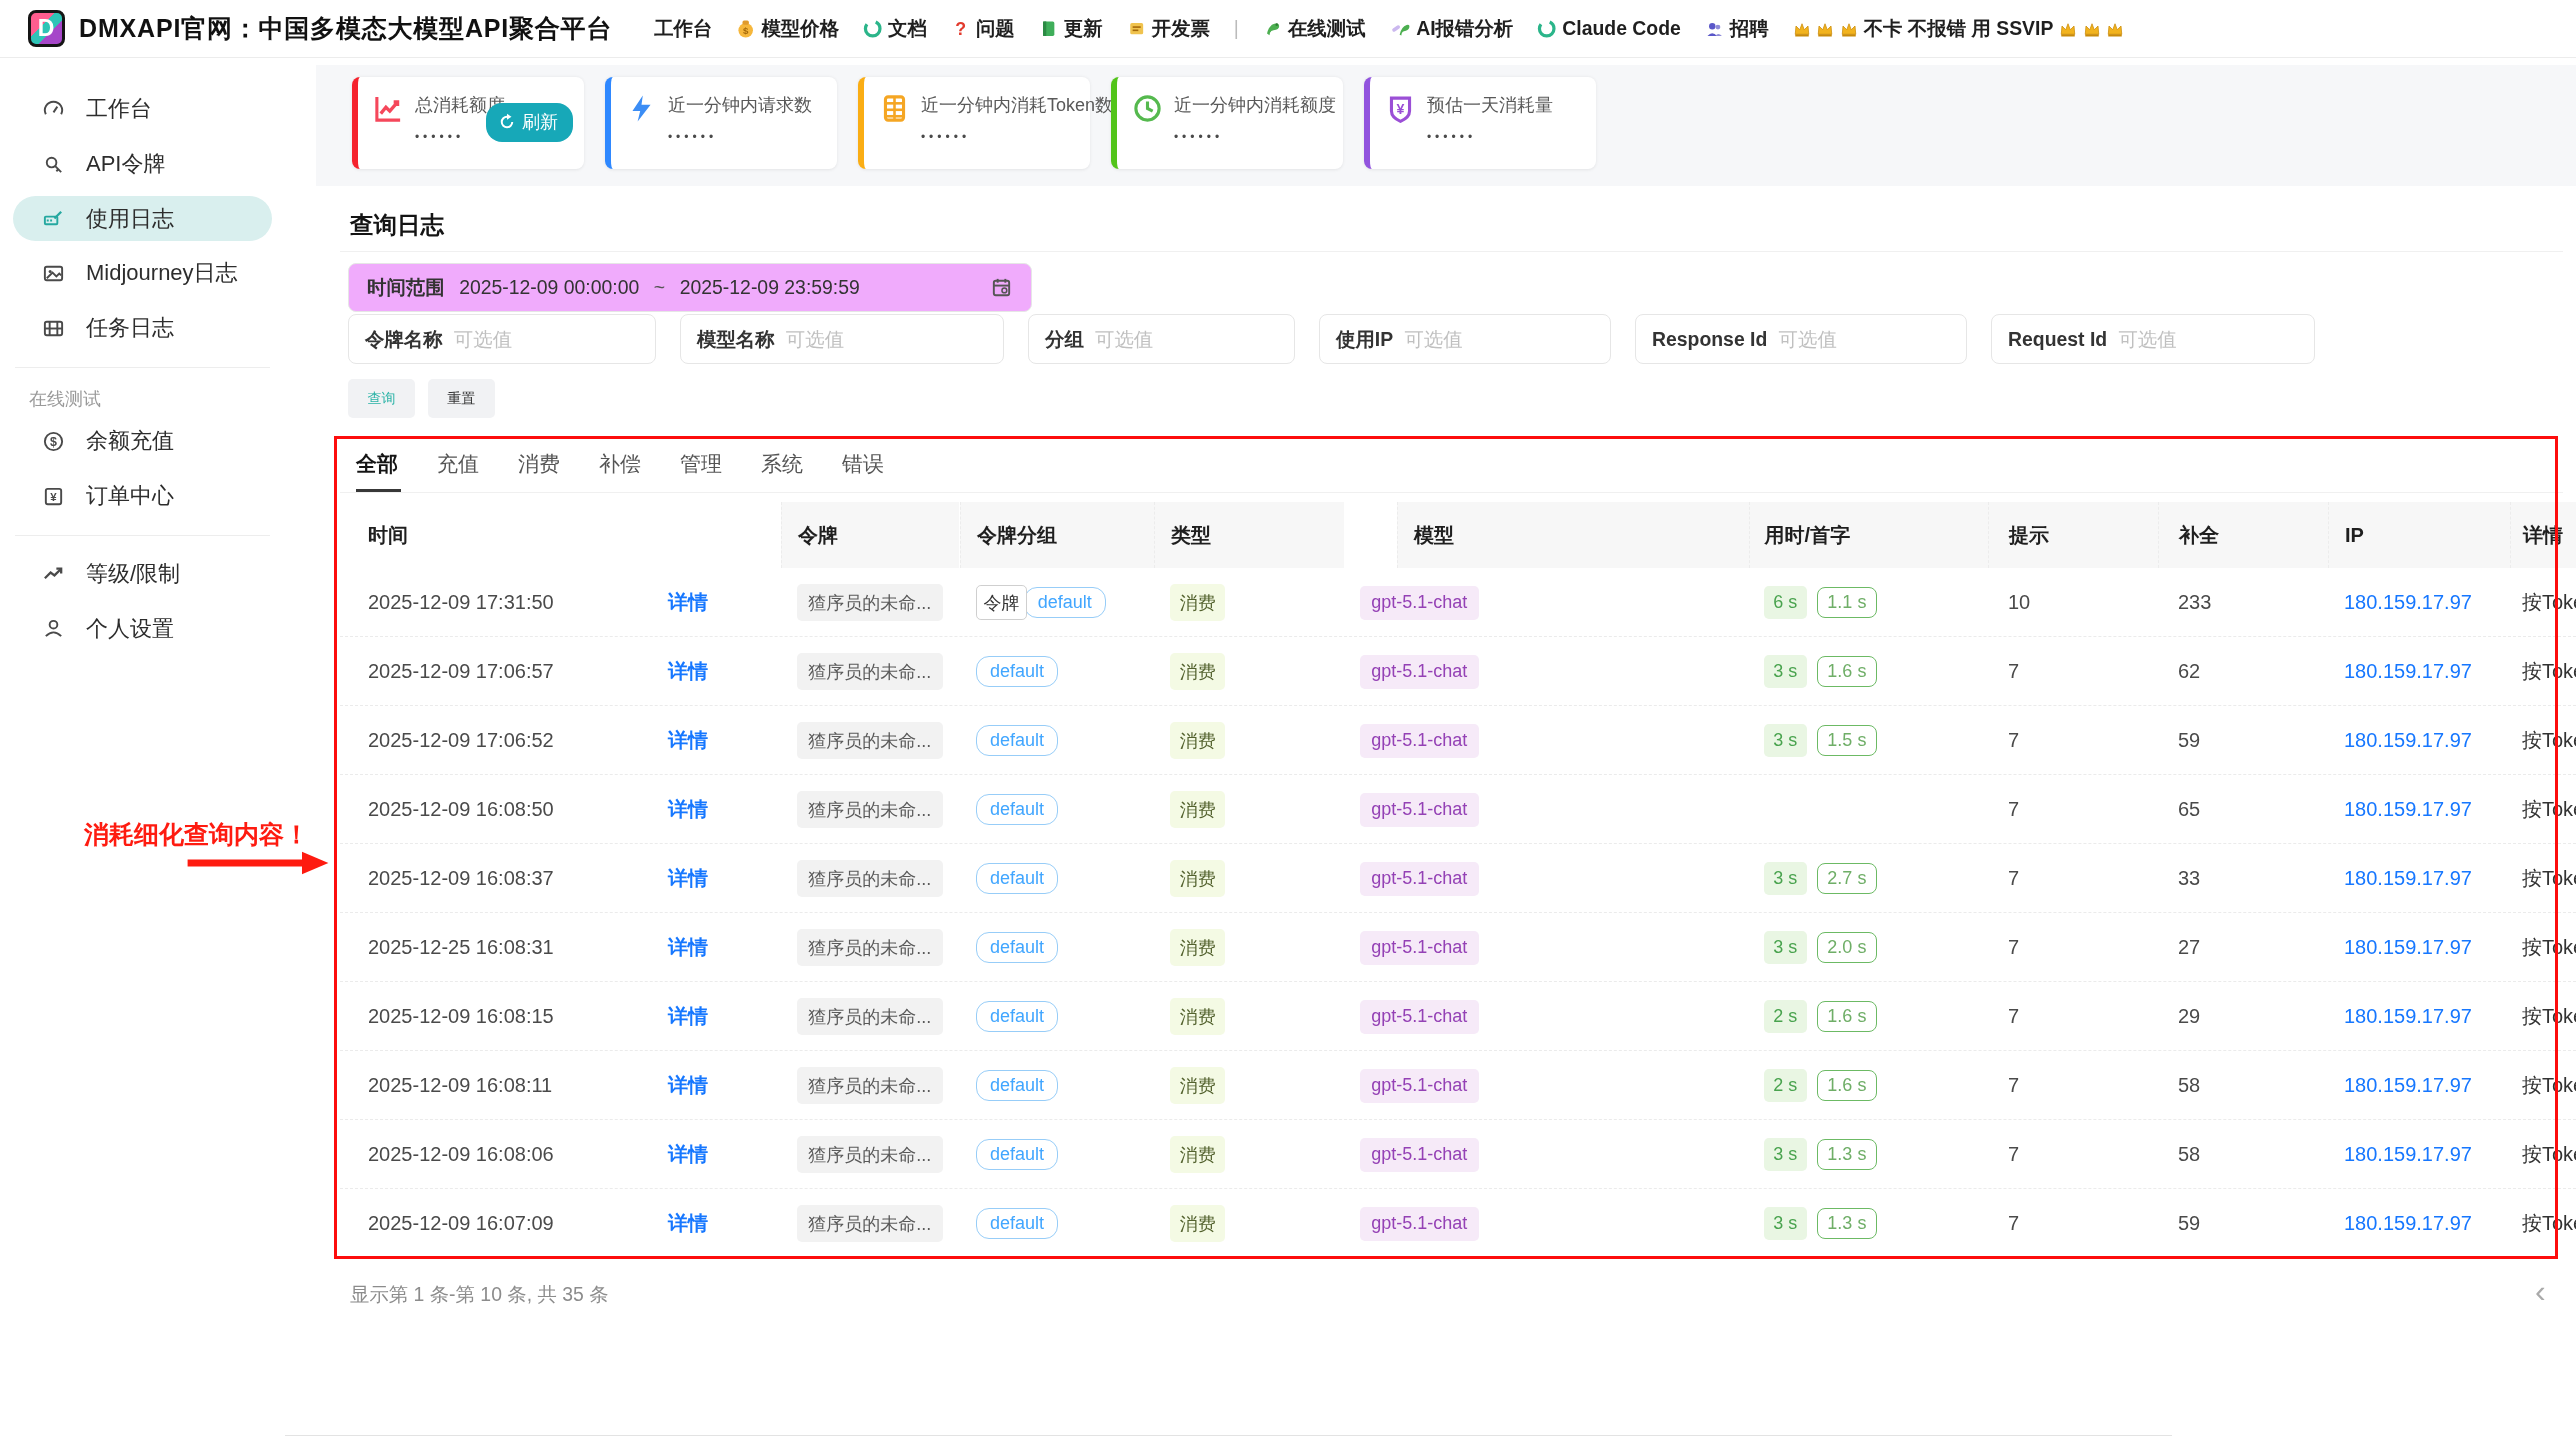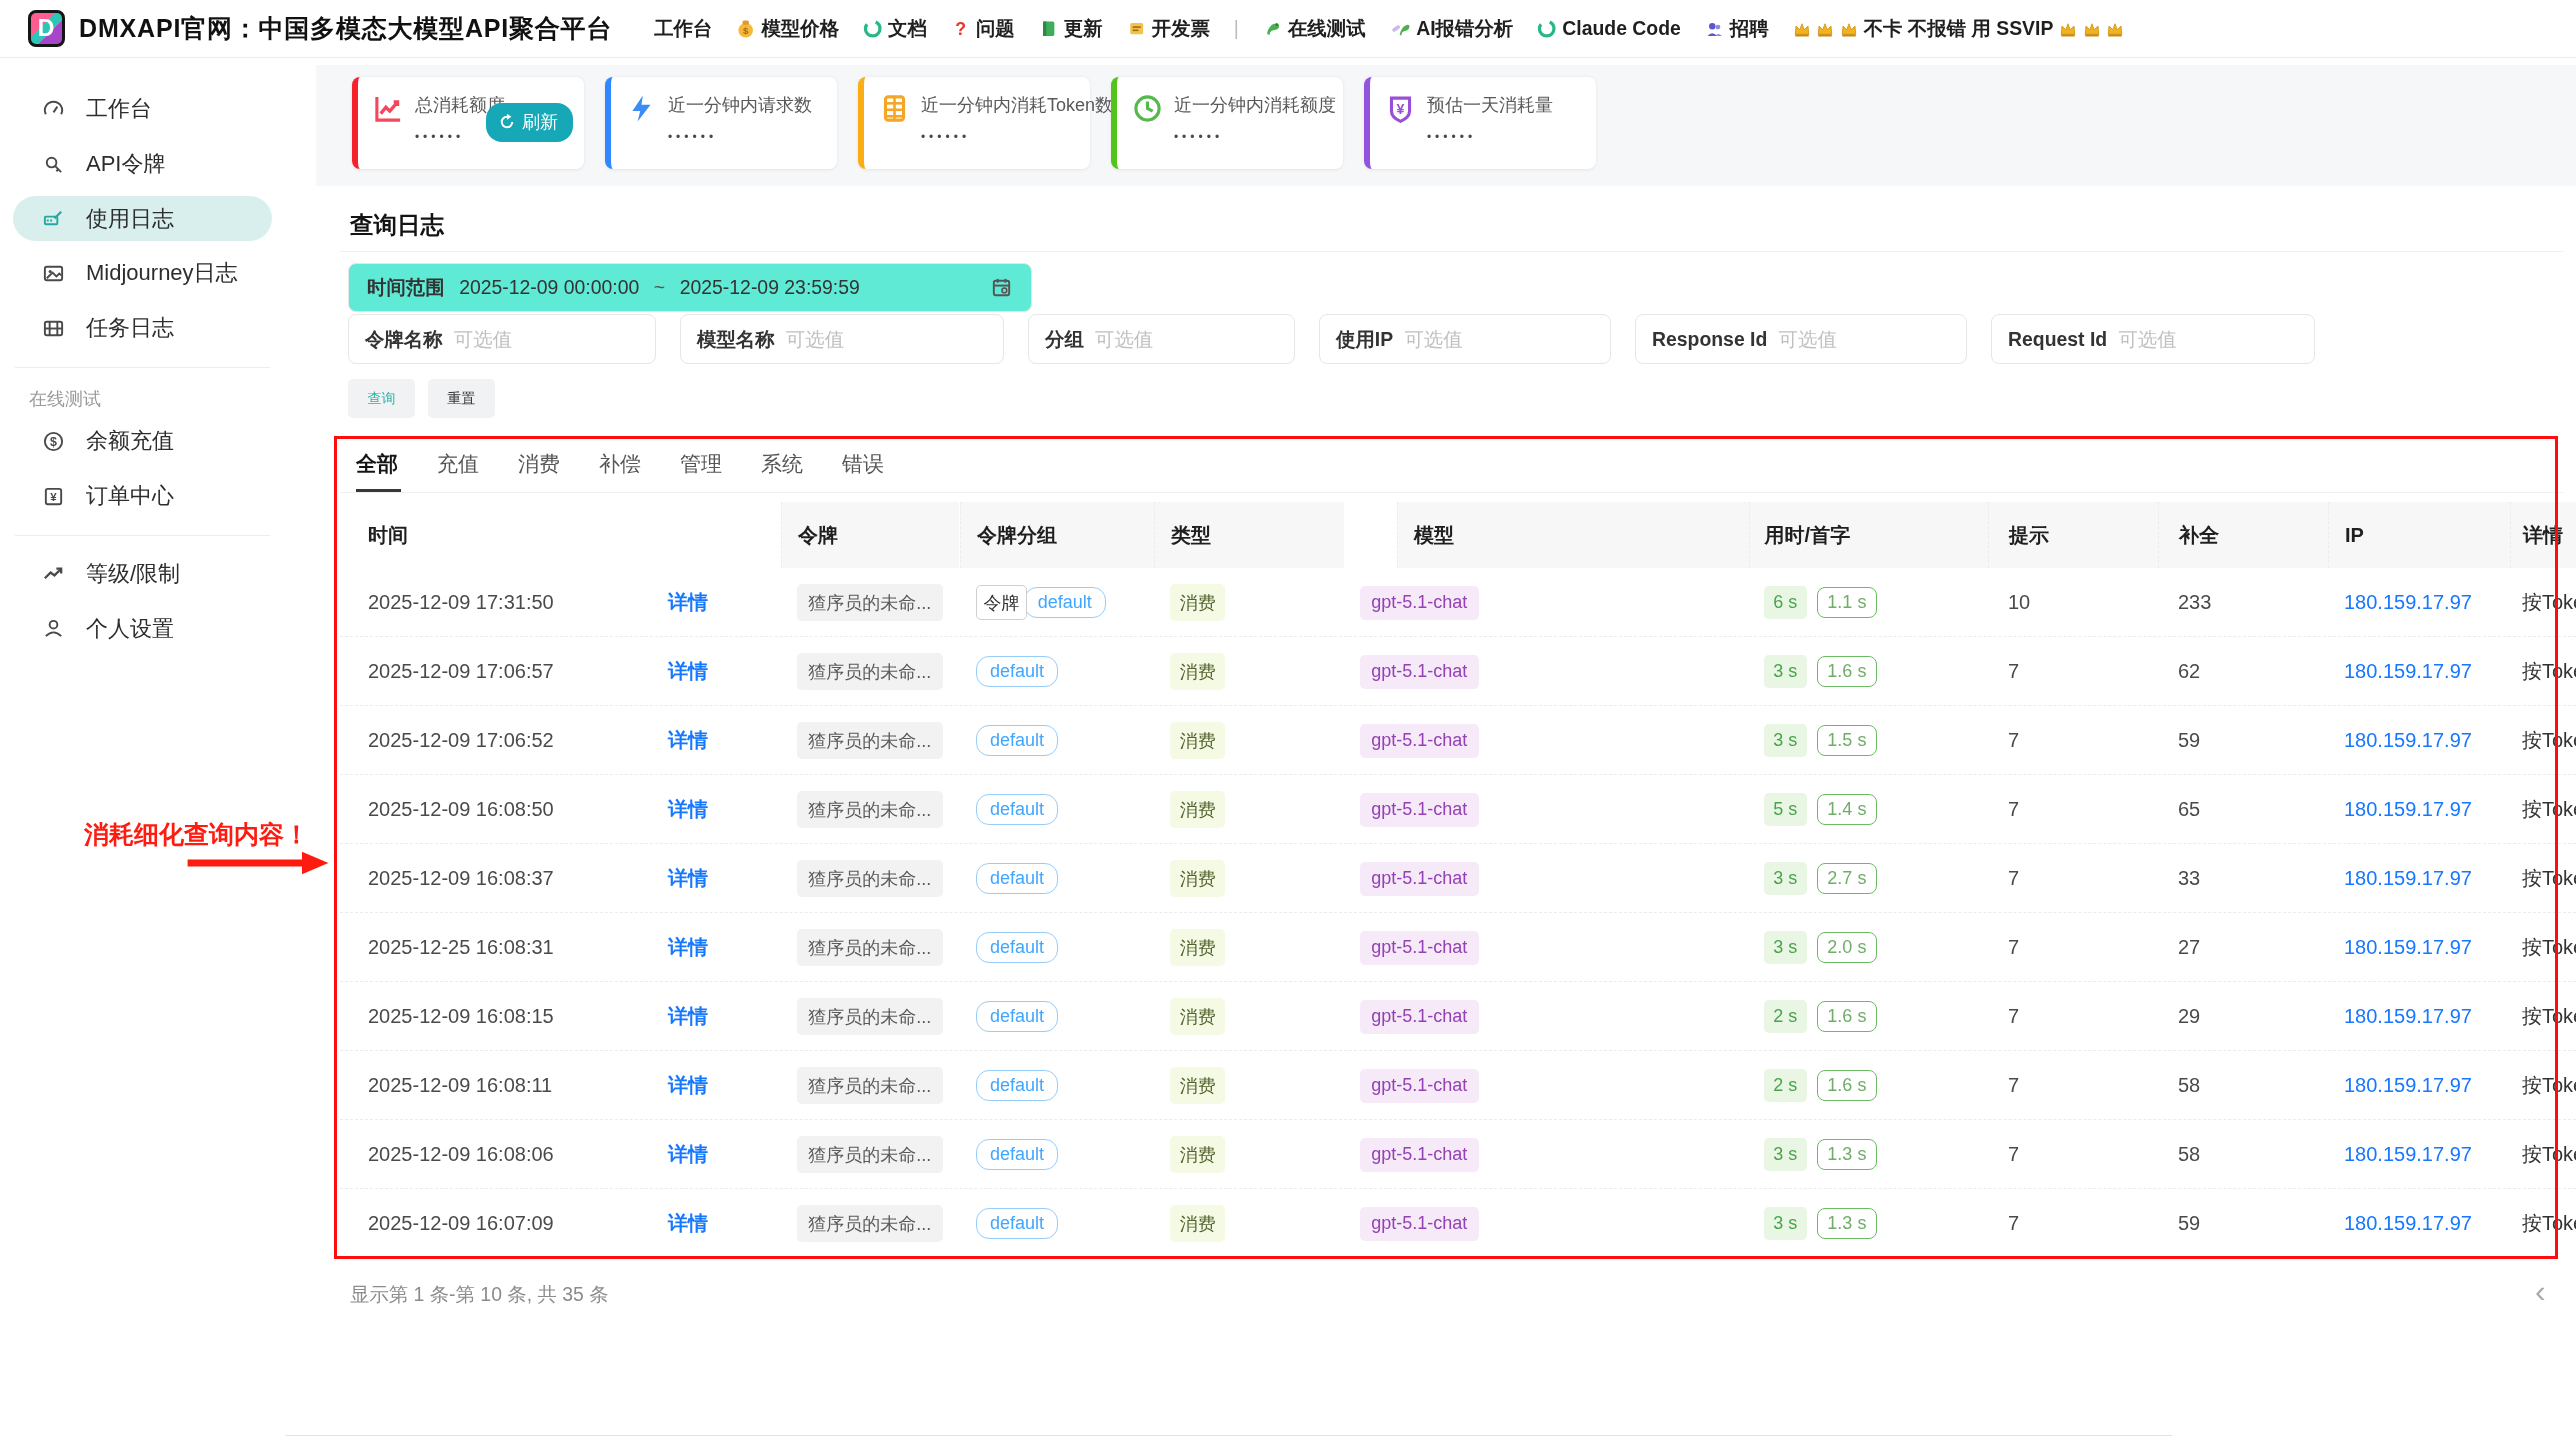--- a/index.html
+++ b/index.html
@@ -26,21 +26,21 @@
   #cards { position:absolute; left:352px; top:77px; display:flex; gap:21px; }
   .card { position:relative; width:232px; height:92px; background:#fff; border-radius:8px; box-shadow:0 0.8px 3.2px rgba(0,0,0,0.08); border-left:6.5px solid #ccc; padding:16px 11.3px 0 14.6px; }
   .card-row { display:flex; align-items:flex-start; gap:11.3px; }
   .card-title { font-size:18px; color:#595959; white-space:nowrap; }
   .card-dots { font-size:12px; letter-spacing:4px; color:#4a4a4a; margin-top:13px; }
   .refresh-btn { position:absolute; right:11.3px; top:26px; background:#17a8b8; color:#fff; font-size:18px; border:none; border-radius:16px; padding:7.3px 14.6px 7.3px 11.3px; display:flex; align-items:center; gap:6.5px; cursor:pointer; }
 
   
   #query-title { position:absolute; left:350px; top:209px; font-size:23.5px; font-weight:bold; color:#141414; }
   #query-divider { position:absolute; left:340px; top:251px; width:2223px; height:0.8px; background:#f0f0f0; }
-  #time-box { position:absolute; left:348px; top:263px; width:684px; height:49px; border:0.8px solid #e6e6e6; border-radius:8px; display:flex; align-items:center; padding:0 18px; gap:14.6px; background:#5eead4; }
+  #time-box { position:absolute; left:348px; top:263px; width:684px; height:49px; border:0.8px solid #e6e6e6; border-radius:8px; display:flex; align-items:center; padding:0 18px; gap:14.6px; background:#f0abfc; }
   .filter-label { font-size:19.4px; font-weight:bold; color:#333; white-space:nowrap; }
   .date-value { font-size:19.4px; color:#333; white-space:nowrap; }
   .tilde { font-size:19.4px; color:#555; }
   #filters { position:absolute; left:348px; top:314px; display:flex; gap:24px; }
   .filter-box { height:50px; border:0.8px solid #e6e6e6; border-radius:8px; background:#fff; display:flex; align-items:center; padding:0 16px; gap:11.3px; }
   .filter-placeholder { font-size:19.4px; color:#c0c0c0; white-space:nowrap; }
   #action-btns { position:absolute; left:348px; top:379px; display:flex; gap:13px; }
   .btn { font-size:14px; border:none; border-radius:5px; background:#f1f2f4; padding:10.5px 19.4px; cursor:pointer; }
   .btn.primary { color:#2ab3a6; }
   .btn.plain { color:#333; }
@@ -602,24 +602,20 @@
         </div>
         <div class="tcell" style="left: 620px; width: 194px; padding-left: 16px;">
           <span class="tag-group">default</span>
         </div>
         <div class="tcell" style="left: 814px; width: 190px; padding-left: 16px;">
           <span class="tag-type">消费</span>
         </div>
         <div class="tcell" style="left: 1004px; width: 405px; padding-left: 16px;">
           <span class="tag-model">gpt-5.1-chat</span>
         </div>
-        <div class="tcell" style="left: 1409px; width: 239px; padding-left: 14.6px;">
-          <span class="tag-dur">5 s</span>
-          <span class="tag-first">1.4 s</span>
-        </div>
         <div class="tcell" style="left: 1648px; width: 170px; padding-left: 20px;">
           <span class="t-num">7</span>
         </div>
         <div class="tcell" style="left: 1818px; width: 170px; padding-left: 20px;">
           <span class="t-num">65</span>
         </div>
         <div class="tcell" style="left: 1988px; width: 182px; padding-left: 16px;">
           <span class="t-ip">180.159.17.97</span>
         </div>
         <div class="tcell" style="left: 2170px; width: 162px; padding-left: 12px;">

